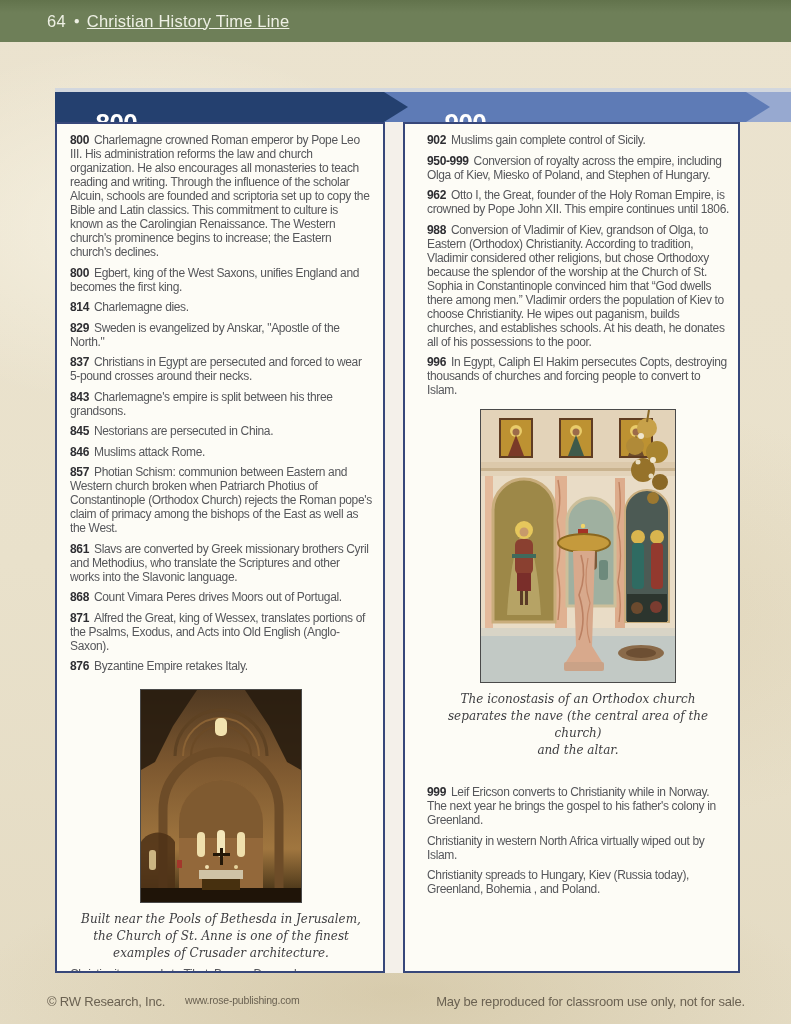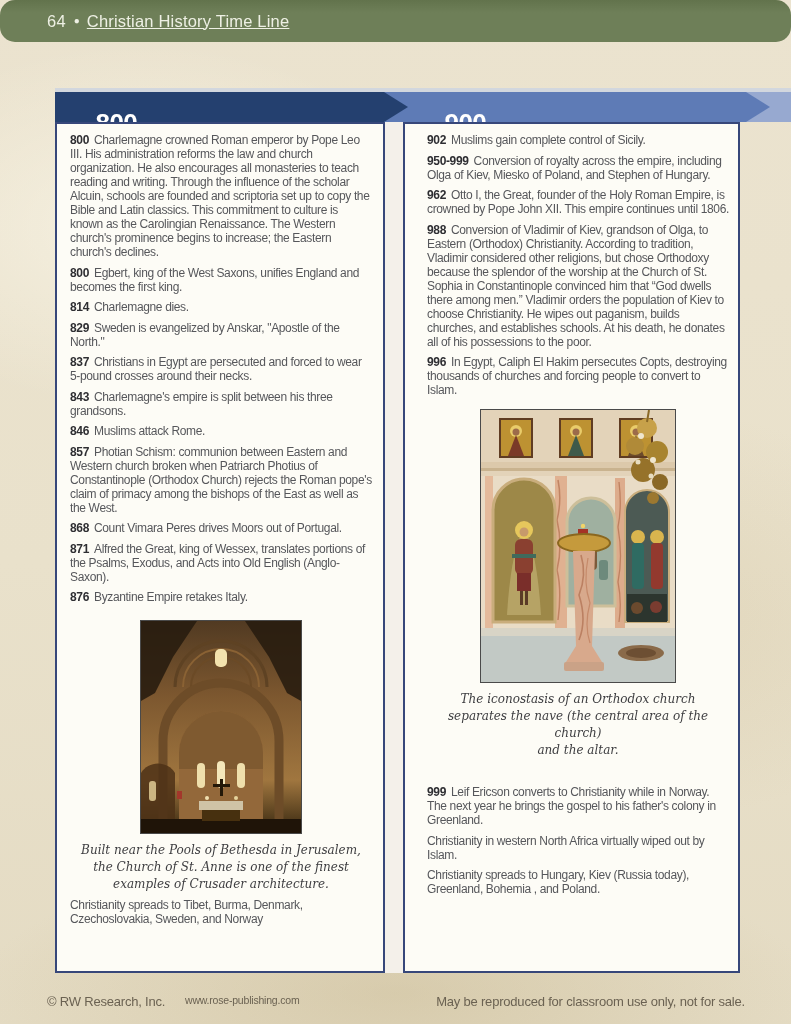--- a/index.html
+++ b/index.html
@@ -9,21 +9,21 @@
     background:
       radial-gradient(ellipse 420px 260px at 18% 22%, rgba(255,252,240,.55), rgba(255,252,240,0) 70%),
       radial-gradient(ellipse 500px 300px at 78% 60%, rgba(201,182,140,.25), rgba(201,182,140,0) 70%),
       radial-gradient(ellipse 600px 200px at 50% 97%, rgba(190,172,128,.35), rgba(190,172,128,0) 70%),
       linear-gradient(180deg,#ebe3cf 0%, #e9e1cb 55%, #e4dbc3 100%);
   }
   
   .topbar{
     position:absolute; left:0; top:0; width:791px; height:42px;
     background:linear-gradient(180deg,#62734c 0%, #6e7f58 30%, #6e7f58 100%);
-    display:flex; align-items:center; color:#eef0e4;border-radius:15px;
+    display:flex; align-items:center; color:#eef0e4;
   }
   .topbar .pgnum{margin-left:47px; font-size:16.5px; letter-spacing:.2px;}
   .topbar .dot{font-size:10px; margin:0 7px 0 8px; line-height:1;}
   .topbar .ttl{font-size:16.5px; letter-spacing:.2px;text-decoration:underline;}
   
   .banner-strip{position:absolute; left:55px; right:0; top:88px; height:4px; background:#d2d7de;}
   .banners{position:absolute; left:55px; top:92px; width:736px; height:30px;}
   .band{position:absolute; top:0; bottom:0;}
   .band.lightest{left:560px; right:0; background:#97a9d0;}
   .band.mid{left:323px; width:392px; background:#5e7bb6;
@@ -94,25 +94,27 @@
         <p class="entry"><b class="yr">800</b><span>Egbert, king of the West Saxons, unifies England and becomes the first king.</span></p>
 
         <p class="entry"><b class="yr">814</b><span>Charlemagne dies.</span></p>
 
         <p class="entry"><b class="yr">829</b><span>Sweden is evangelized by Anskar, "Apostle of the North."</span></p>
 
         <p class="entry"><b class="yr">837</b><span>Christians in Egypt are persecuted and forced to wear 5-pound crosses around their necks.</span></p>
 
         <p class="entry"><b class="yr">843</b><span>Charlemagne's empire is split between his three grandsons.</span></p>
 
+        <p class="entry"><b class="yr">845</b><span>Nestorians are persecuted in China.</span></p>
 
         <p class="entry"><b class="yr">846</b><span>Muslims attack Rome.</span></p>
 
         <p class="entry"><b class="yr">857</b><span>Photian Schism: communion between Eastern and Western church broken when Patriarch Photius of Constantinople (Orthodox Church) rejects the Roman pope's claim of primacy among the bishops of the East as well as the West.</span></p>
 
+        <p class="entry"><b class="yr">861</b><span>Slavs are converted by Greek missionary brothers Cyril and Methodius, who translate the Scriptures and other works into the Slavonic language.</span></p>
 
         <p class="entry"><b class="yr">868</b><span>Count Vimara Peres drives Moors out of Portugal.</span></p>
 
         <p class="entry"><b class="yr">871</b><span>Alfred the Great, king of Wessex, translates portions of the Psalms, Exodus, and Acts into Old English (Anglo-Saxon).</span></p>
 
         <p class="entry"><b class="yr">876</b><span>Byzantine Empire retakes Italy.</span></p>
       </div>
 
     <figure>
       <svg width="160" height="212" viewBox="0 0 160 212" role="img">

